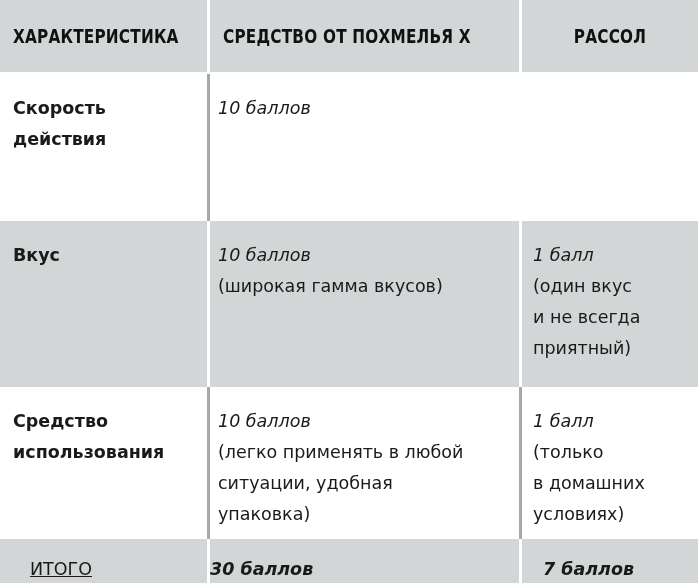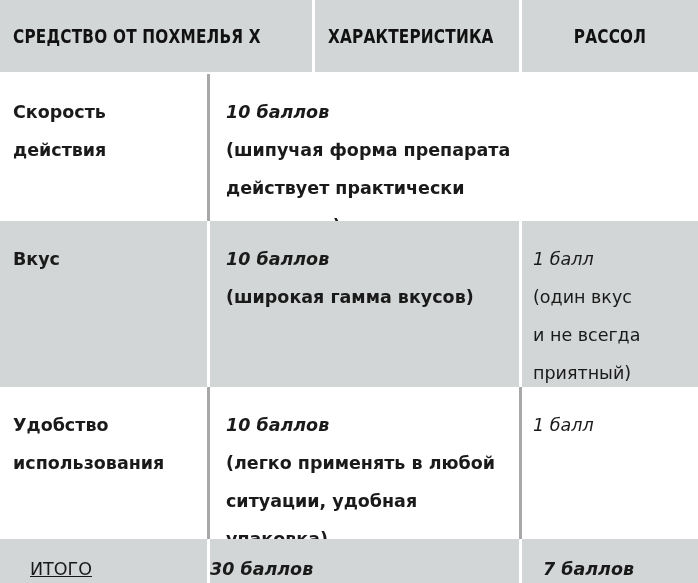--- a/index.html
+++ b/index.html
@@ -17,89 +17,89 @@
     .row.white .cell + .cell { border-left: 3px solid #a8a8a8; }
     
     .hdr { height: 72px; }
     .hdr .cell { display: flex; align-items: center; }
     .hdr .c1 { padding-left: 13px; }
     .hdr .c2 { padding-left: 13px; }
     .hdr .c3 { justify-content: center; }
     .hdr-text { font-family: "DejaVu Sans Condensed", "DejaVu Sans", sans-serif; font-weight: bold;
                 font-size: 17px; letter-spacing: 0.2px; text-transform: uppercase; color: #111; transform: scaleY(1.15); }
     .sep { height: 2px; background: #ffffff; }
-    .row.body .cell { padding-top: 19px; font-size: 17.5px; line-height: 38px; }
+    .row.body .cell { padding-top: 19px; font-size: 17.5px; line-height: 31px; }
     .row.body .c1 { padding-left: 13px; font-weight: bold; }
-    .row.body .c2 { padding-left: 16px; font-weight: bold; }
+    .row.body .c2 { padding-left: 8px; }
     .row.body .c3 { padding-left: 11px; }
     .score { font-style: italic; }
     .desc { white-space: pre-line; }
     .r1 { height: 147px; }
     .r2 { height: 166px; }
     .r3 { height: 152px; }
     .tot { height: 60px; }
     .tot .cell { display: flex; align-items: center; font-size: 17.5px; }
     .tot .c1 { padding-left: 30px; font-weight: normal; text-decoration: underline; }
     .tot .c2 { font-style: italic; font-weight: bold; }
     .tot .c3 { padding-left: 21px; font-style: italic; font-weight: bold; }
   </style>
 </head>
 <body>
 
 <div class="table">
 
   <div class="row gray hdr">
+    <div class="cell c1">
+      <span class="hdr-text">Характеристика</span>
+    </div>
     <div class="cell c2">
       <span class="hdr-text">Средство от похмелья X</span>
-    </div>
-    <div class="cell c1">
-      <span class="hdr-text">Характеристика</span>
     </div>
     <div class="cell c3">
       <span class="hdr-text">Рассол</span>
     </div>
   </div>
   <div class="sep"></div>
 
   <div class="row white body r1">
     <div class="cell c1 desc">Скорость
 действия</div>
     <div class="cell c2">
       <div class="score">10 баллов</div>
-      <div class="desc">(шипучая форма препарата
-действует практически
-мгновенно)</div>
     </div>
   </div>
 
   <div class="row gray body r2">
     <div class="cell c1 desc">Вкус</div>
     <div class="cell c2">
       <div class="score">10 баллов</div>
       <div class="desc">(широкая гамма вкусов)</div>
     </div>
     <div class="cell c3">
       <div class="score">1 балл</div>
       <div class="desc">(один вкус
 и не всегда
 приятный)</div>
     </div>
   </div>
 
   <div class="row white body r3">
-    <div class="cell c1 desc">Удобство
+    <div class="cell c1 desc">Средство
 использования</div>
     <div class="cell c2">
       <div class="score">10 баллов</div>
       <div class="desc">(легко применять в любой
 ситуации, удобная
 упаковка)</div>
     </div>
     <div class="cell c3">
       <div class="score">1 балл</div>
+      <div class="desc">(только
+в домашних
+условиях)</div>
     </div>
   </div>
 
   <div class="row gray tot">
     <div class="cell c1">ИТОГО</div>
     <div class="cell c2">30 баллов</div>
     <div class="cell c3">7 баллов</div>
   </div>
 </div>
 

